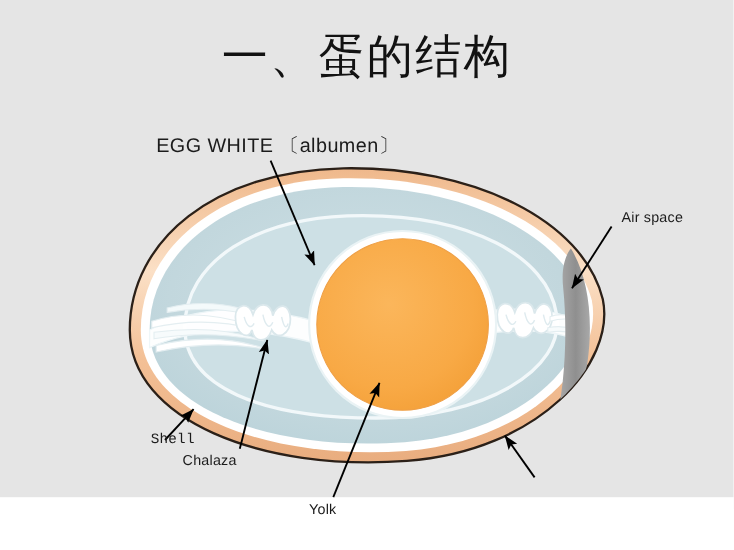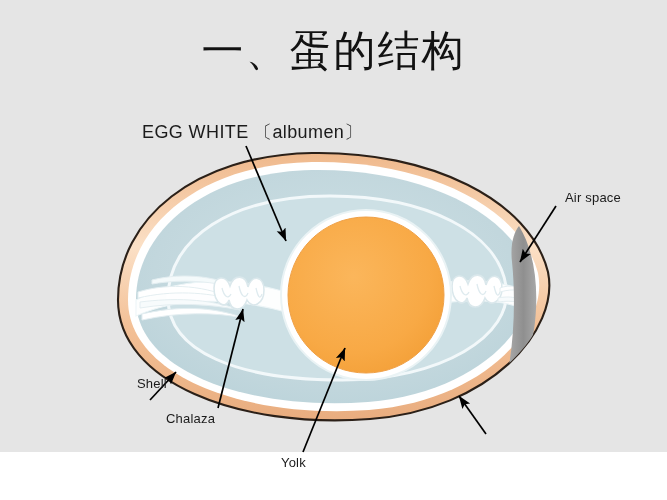--- a/index.html
+++ b/index.html
@@ -59,21 +59,22 @@
     letter-spacing: 0.4px;
     margin-left: 38px;
   }
   #lbl-air-space {
     left: 549px;
     top: 190px;
     margin-left: 16px;
   }
   #lbl-shell {
     left: 137px;
-    top: 376px;
+    top: 392px;
+    font-family: Liberation Mono, monospace;
   }
   #lbl-chalaza {
     left: 166px;
     top: 411px;
     text-align: right;
   }
   #lbl-yolk {
     left: 281px;
     top: 455px;
   }

